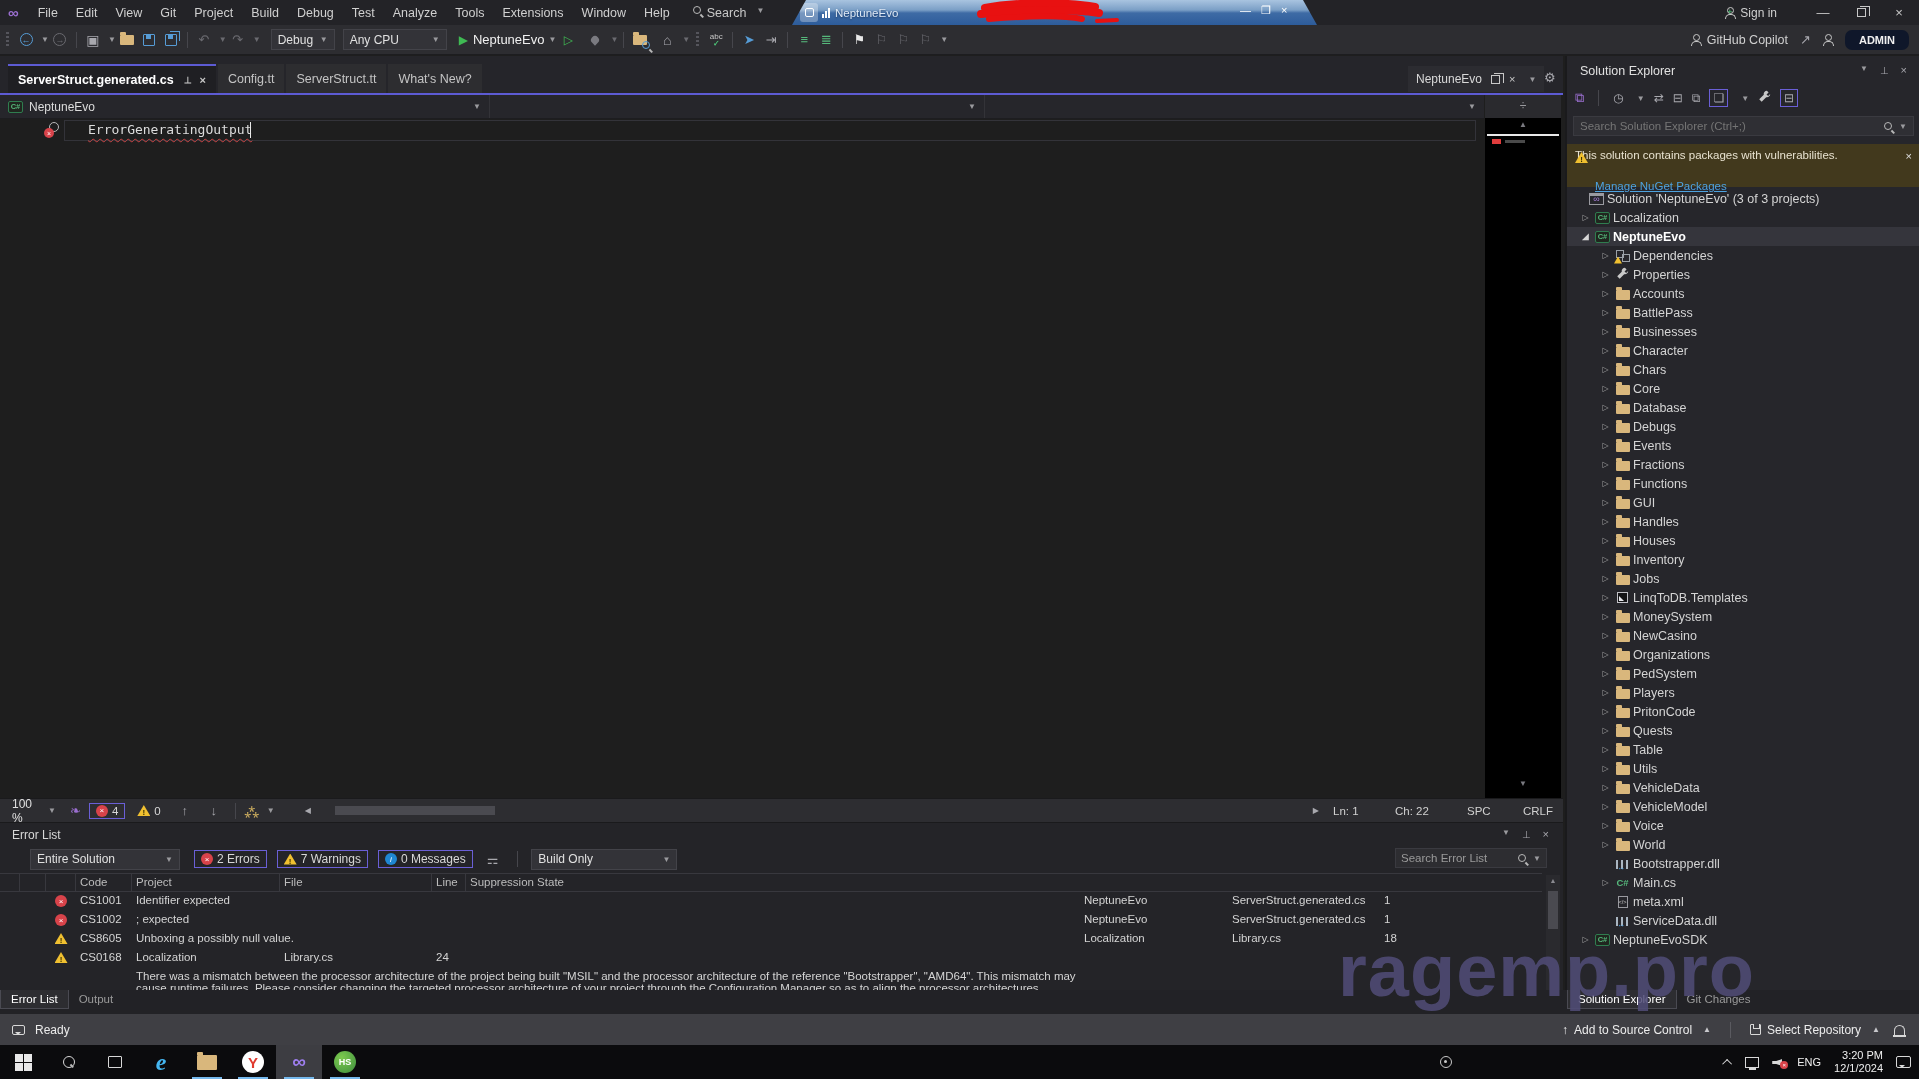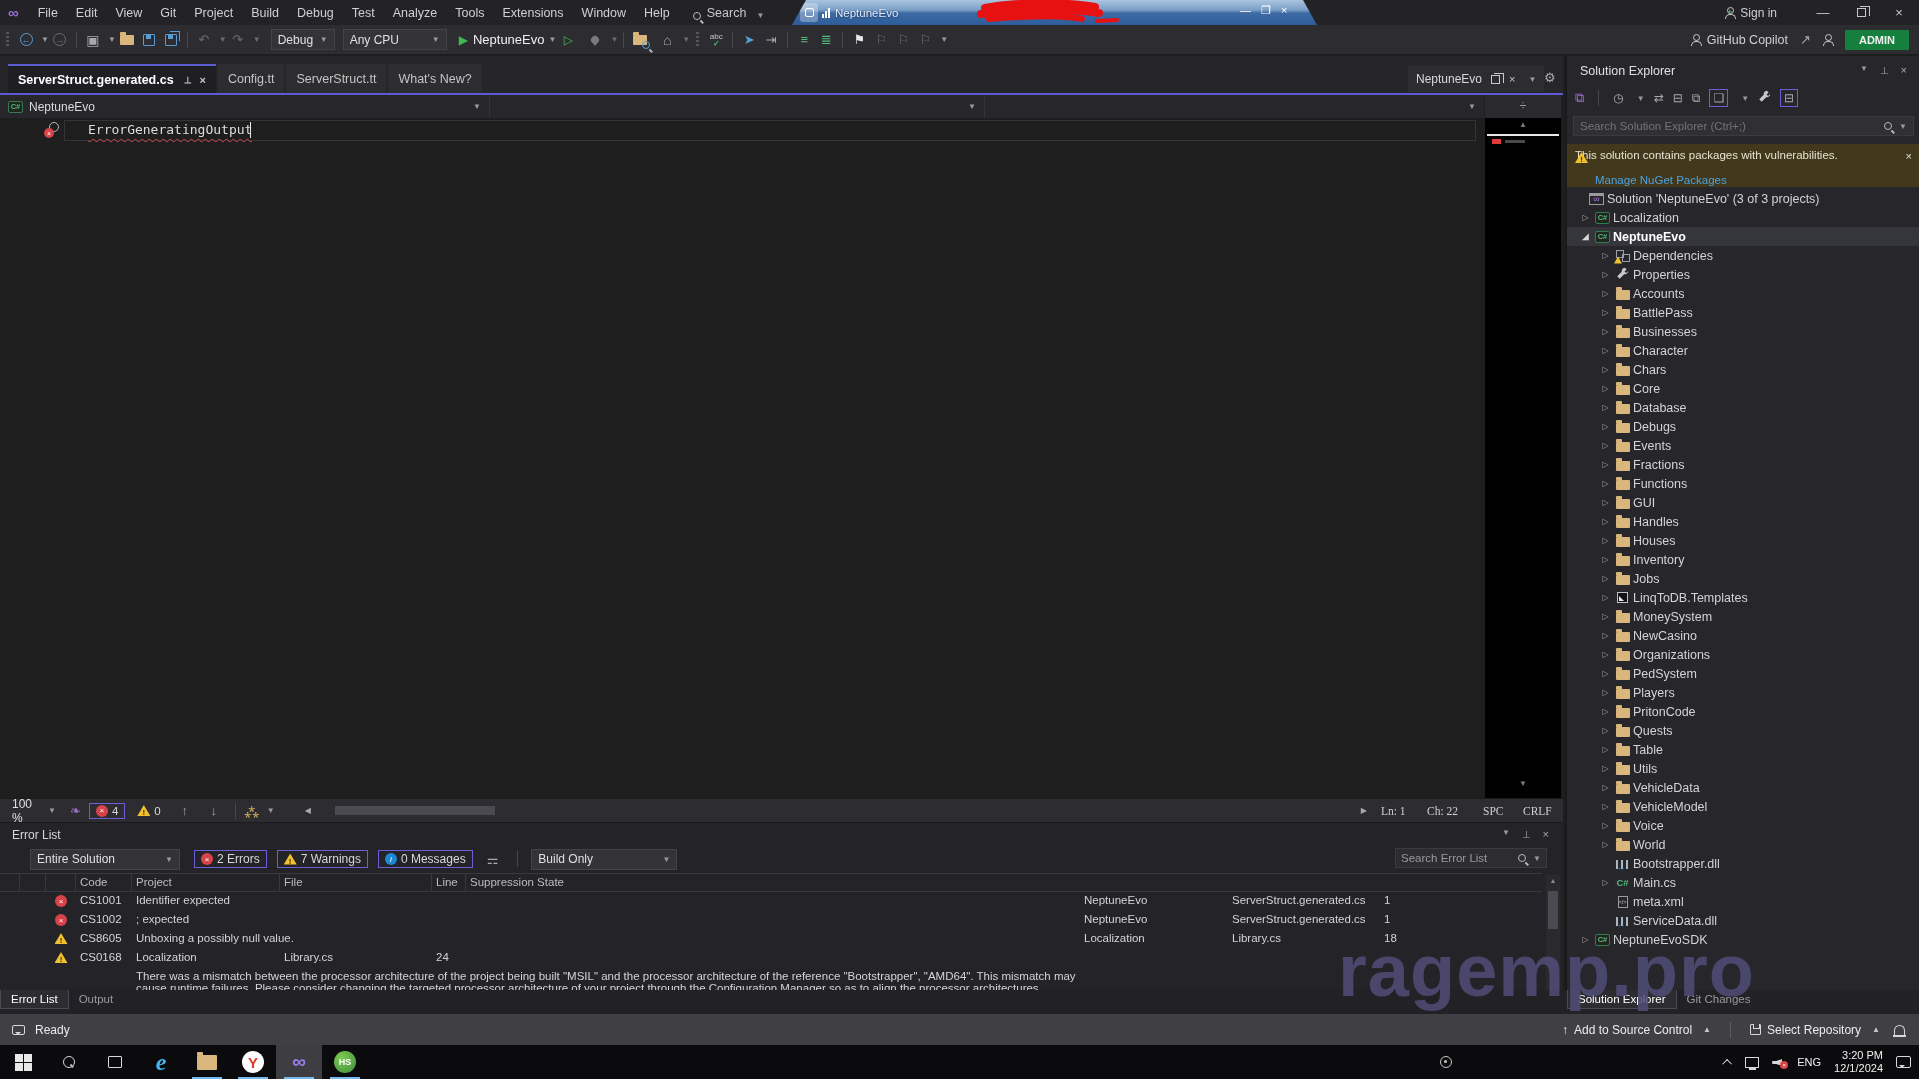--- a/index.html
+++ b/index.html
@@ -10,21 +10,21 @@
   .row { display:flex; align-items:center; }
   .glyph { color:#a8a8ae; font-size:12px; }
   .caret { color:#9a9a9e; font-size:8px; margin-left:4px; }
   .caret-up { color:#c8c8cc; font-size:8px; margin-left:5px; }
   .sep-v { width:1px; height:16px; background:#46464c; margin:0 5px; }
 
   
   #titlebar { left:0; top:0; width:1919px; height:25px; background:#232327; display:flex; align-items:center; }
   .vs-logo { color:#9b6fd0; font-weight:bold; font-size:15px; margin:0 10px 0 8px; }
   .menu-item { padding:0 9px; color:#d0d0d0; font-size:12.5px; cursor:default; }
-  #tb-search { display:flex; align-items:flex-end; gap:6px; margin-left:14px; color:#c8c8c8; font-size:12.5px; }
+  #tb-search { display:flex; align-items:flex-start; gap:6px; margin-left:14px; color:#c8c8c8; font-size:12.5px; }
   .mag { position:relative; width:8px; height:8px; border:1.5px solid #b8b8b8; border-radius:50%; display:inline-block; }
   .mag::after { content:''; position:absolute; width:4px; height:1.5px; background:#b8b8b8; transform:rotate(45deg); left:6px; top:8px; }
   #tb-right { position:absolute; right:8px; top:0; height:25px; display:flex; align-items:center; gap:14px; }
   .win-btn { color:#c8c8c8; font-size:13px; width:24px; text-align:center; }
   .restore-ic { position:relative; width:9px; height:9px; border:1px solid #c8c8c8; display:inline-block; }
   .restore-ic::before { content:''; position:absolute; left:2px; top:-3px; width:9px; height:9px; border:1px solid #c8c8c8; border-bottom:none; border-left:none; }
   .signin { display:flex; align-items:center; gap:5px; color:#d0d0d0; font-size:12px; margin-right:20px; }
   .person-ic { position:relative; width:10px; height:10px; display:inline-block; }
   .person-ic::before { content:''; position:absolute; width:5px; height:5px; border:1.2px solid #c8c8c8; border-radius:50%; left:2px; top:-1px; }
   .person-ic::after { content:''; position:absolute; width:9px; height:4px; border:1.2px solid #c8c8c8; border-bottom:none; border-radius:5px 5px 0 0; left:0; top:6px; }
@@ -53,21 +53,21 @@
   .floppy::before { content:''; position:absolute; left:2px; top:0; width:5px; height:4px; background:#569cd6; }
   .floppy2 { box-shadow:3px -3px 0 -1px #2d2d31, 4px -4px 0 -1px #569cd6; }
   .run-green { color:#3fba53; font-size:12px; margin-right:5px; }
   .run-outline { color:#3fba53; font-size:12px; }
   .flame { width:8px; height:8px; background:#7a7a80; border-radius:50% 50% 50% 0; transform:rotate(-45deg); }
   .folder-mini { position:relative; width:14px; height:10px; background:#d9b77c; border-radius:1px; }
   .folder-mini::before { content:''; position:absolute; top:-3px; left:0; width:6px; height:3px; background:#d9b77c; border-radius:1px 1px 0 0; }
   .dots-grip { width:3px; height:16px; background:repeating-linear-gradient(180deg,#55555c 0 2px,transparent 2px 4px); margin:0 6px; }
   .abc { font-size:8px; color:#c8c8c8; line-height:7px; text-align:center; }
   .abc b { color:#4ec97a; display:block; font-size:8px; }
-  .admin-btn { background:#15803d; color:#f0f0f0; font-weight:bold; font-size:11px; padding:4px 14px; border-radius:1px; }
+  .admin-btn { background:#0f172a; color:#f0f0f0; font-weight:bold; font-size:11px; padding:4px 14px; border-radius:7px; }
   .copilot { display:flex; align-items:center; gap:6px; color:#d0d0d0; font-size:12.5px; }
 
   
   #tabstrip { left:0; top:56px; width:1563px; height:39px; background:#25252a; }
   #etabs { position:absolute; left:8px; top:8px; display:flex; height:29px; }
   .etab { background:#2d2d30; color:#c4c4c4; display:flex; align-items:center; padding:0 10px; margin-right:2px; font-size:12.5px; }
   .etab.active { background:#1f1f23; color:#fff; font-weight:bold; border-top:2px solid #5d5bd4; }
   .etab .tclose { margin-left:8px; color:#c8c8c8; font-size:11px; }
   .etab .tpin { margin-left:10px; color:#c8c8c8; font-size:9px; display:inline-block; transform:rotate(180deg); }
   #strip-accent { position:absolute; left:0; top:37px; width:1563px; height:2px; background:#5d5bd4; }
@@ -102,21 +102,21 @@
 
   
   #edbar { left:0; top:798px; width:1563px; height:24px; background:#2d2d31; border-top:1px solid #1a1a1c; display:flex; align-items:center; font-size:11.5px; }
   .boxed { border:1px solid #6a5fd6; display:flex; align-items:center; padding:1px 6px; gap:4px; }
   .err-ic { width:12px; height:12px; background:#d8434a; border-radius:50%; color:#fff; font-size:8px; display:inline-flex; align-items:center; justify-content:center; flex:none; }
   .warn-ic { position:relative; width:13px; height:11px; background:#f0c030; clip-path:polygon(50% 0,100% 100%,0 100%); flex:none; }
   .warn-ic::after { content:'!'; position:absolute; left:0; right:0; bottom:-1px; text-align:center; color:#3a3000; font-size:8px; font-weight:bold; }
   .info-ic { width:12px; height:12px; background:#1f87d2; border-radius:50%; color:#fff; font-size:8px; font-style:italic; display:inline-flex; align-items:center; justify-content:center; flex:none; }
   #h-scroll { position:relative; height:100%; flex:1; margin:0 6px; }
   #h-thumb { position:absolute; left:18px; top:7px; width:160px; height:9px; background:#4a4a50; }
-  .edbar-right { display:flex; gap:0;font-family:Liberation Serif, serif; }
+  .edbar-right { display:flex; gap:16px; }
   .edbar-cell { width:46px; text-align:left; color:#d0d0d0; }
   #el-title { position:absolute; left:12px; top:5px; font-size:12px; color:#d8d8d8; }
   #el-title-icons { position:absolute; right:14px; top:5px; display:flex; gap:12px; }
   #el-controls { position:absolute; left:10px; top:24px; display:flex; align-items:center; height:24px; }
   #el-search { position:absolute; left:1395px; top:25px; width:152px; height:20px; background:#2d2d31; border:1px solid #3a3a40;
                display:flex; align-items:center; padding:0 5px; color:#9a9a9a; font-size:11.5px; justify-content:space-between; }
   #el-header { position:absolute; left:0; top:50px; width:1542px; height:19px; display:flex; border-top:1px solid #38383e; border-bottom:1px solid #38383e; color:#bcbcbc; font-size:11.5px; }
   .el-c { padding:2px 4px; border-right:1px solid #38383e; overflow:hidden; white-space:nowrap; }
   .c0{width:20px;} .c1{width:26px;} .c2{width:30px;} .ccode{width:56px;} .cdesc{flex:1;} .cproj{width:148px;} .cfile{width:152px;} .cline{width:34px;} .csupp{width:128px; border-right:none;}
   #el-rows { position:absolute; left:0; top:69px; width:1542px; height:99px; overflow:hidden; font-size:11.5px; }
@@ -169,21 +169,21 @@
   #sepanel { left:1565px; top:56px; width:354px; height:934px; background:#26262b; border-left:2px solid #1a1a1c; }
   #se-title { position:absolute; left:13px; top:8px; font-size:12.5px; color:#e0e0e0; }
   #se-title-icons { position:absolute; right:12px; top:8px; display:flex; gap:12px; }
   #se-toolbar { position:absolute; left:8px; top:30px; display:flex; align-items:center; gap:9px; height:24px; }
   .se-boxed { border:1px solid #6a5fd6; padding:1px 3px; display:flex; align-items:center; }
   #se-search { position:absolute; left:6px; top:60px; width:341px; height:20px; background:#2f2f34; border:1px solid #3a3a40;
                display:flex; align-items:center; justify-content:space-between; padding:0 6px; }
   #se-search input { background:transparent; border:none; outline:none; color:#9a9a9a; font-size:11.5px; width:280px; font-family:"Liberation Sans",sans-serif; }
   #se-banner { position:absolute; left:0; top:88px; width:354px; height:43px; background:#42391d; padding:5px 8px 0 8px; }
   #se-banner .btext { color:#e8e2d0; font-size:11.5px; width:290px; }
-  #se-banner .blink { color:#4da2e0; font-size:11.5px; margin-left:20px; margin-top:13px; }
+  #se-banner .blink { color:#4da2e0; font-size:11.5px; margin-left:20px; margin-top:19px;text-decoration:underline; }
   #se-banner .warn-ic { position:absolute; left:8px; top:8px; }
   #se-banner .bclose { position:absolute; right:9px; top:6px; color:#e0e0e0; font-size:11px; }
   #setree { position:absolute; left:0; top:133px; width:354px; }
   .trow { display:flex; align-items:center; height:19px; font-size:12.5px; color:#d4d4d4; }
   .trow.sel { background:#35353c; color:#fff; font-weight:bold; }
   .texp { width:13px; text-align:center; font-size:8px; color:#a0a0a0; flex:none; }
   .texp.open { color:#d8d8d8; }
   .ticon { width:21px; display:flex; justify-content:center; flex:none; position:relative; }
   .ic-folder { width:14px; height:10px; background:#d9b77c; border-radius:1px; position:relative; margin-top:2px; }
   .ic-folder::before { content:''; position:absolute; top:-3px; left:0; width:6px; height:3px; background:#d9b77c; border-radius:1px 1px 0 0; }

